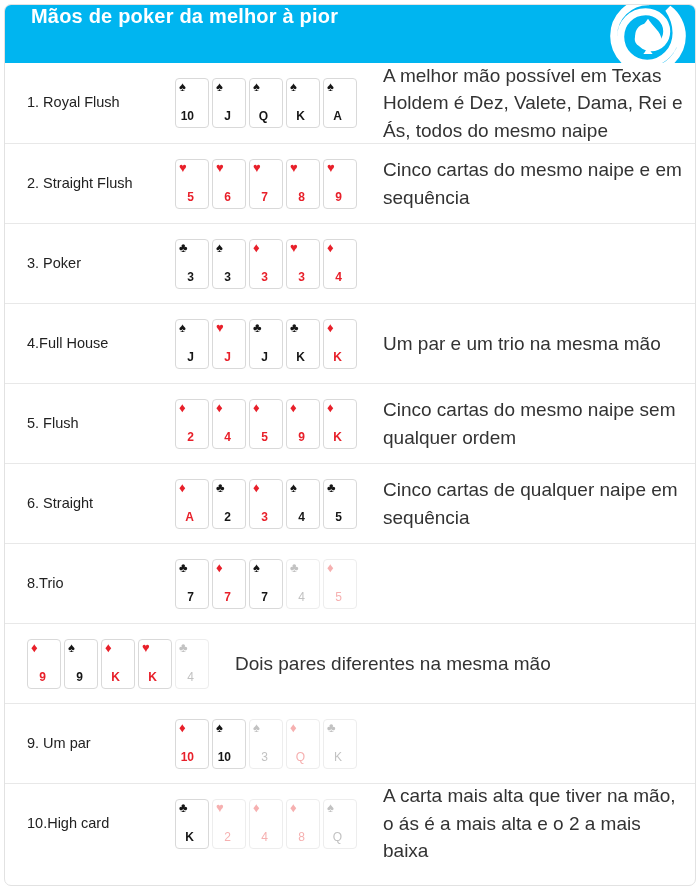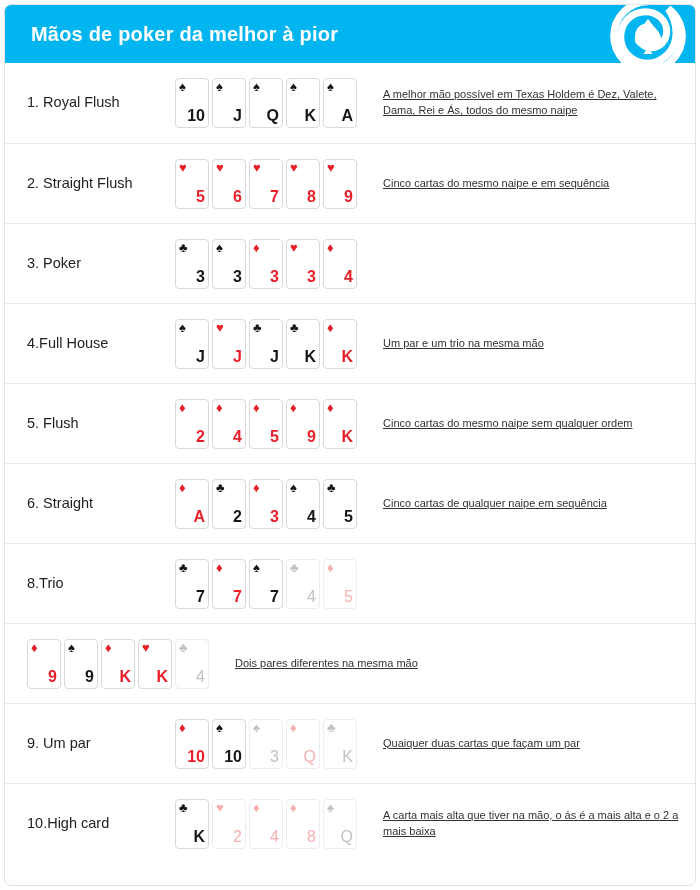--- a/index.html
+++ b/index.html
@@ -25,21 +25,21 @@
     background: #ffffff;
     overflow: hidden;
   }
 
   
   .chart-header {
     position: relative;
     height: 58px;
     background: #00B5F0;
     display: flex;
-    align-items: center;
+    align-items: flex-start;
     overflow: hidden;
   }
   .chart-title {
     color: #ffffff;
     font-size: 20px;
     font-weight: bold;
     padding-left: 26px;
     letter-spacing: .2px;
     white-space: nowrap;
   }
@@ -77,24 +77,23 @@
   .cards {
     flex: 0 0 200px;
     width: 200px;
     display: flex;
     gap: 3px;
   }
   .hand-desc {
     flex: 1 1 auto;
     padding-left: 8px;
     padding-right: 10px;
-    font-size: 11px;
+    font-size: 19px;
     color: #333333;
     line-height: 1.45;
-    text-decoration: underline;
   }
 
   
   .card {
     position: relative;
     width: 34px;
     height: 50px;
     box-sizing: border-box;
     border: 1px solid #d9d9d9;
     border-radius: 4px;
@@ -104,22 +103,22 @@
   .card .suit {
     position: absolute;
     top: 1px;
     left: 3px;
     font-size: 13px;
     line-height: 13px;
   }
   .card .rank {
     position: absolute;
     bottom: 4px;
-    right: 3px;
-    font-size: 16px;
+    right: 14px;
+    font-size: 12px;
     font-weight: bold;
     line-height: 14px;
   }
 
   .card.black .suit, .card.black .rank { color: #161616; }
   .card.red   .suit, .card.red   .rank { color: #E8202A; }
 
   .card.faded { border-color: #ededed; }
   .card.faded.black .suit, .card.faded.black .rank { color: #c2c2c2; font-weight: normal; }
   .card.faded.red   .suit, .card.faded.red   .rank { color: #f6b0b0; font-weight: normal; }
@@ -362,21 +361,20 @@
           </div>
           <div class="card red faded">
             <span class="suit">♦</span>
             <span class="rank">Q</span>
           </div>
           <div class="card black faded">
             <span class="suit">♣</span>
             <span class="rank">K</span>
           </div>
         </div>
-        <div class="hand-desc">Quaiquer duas cartas que façam um par</div>
       </div>
       <div class="hand-row">
         <div class="hand-name">10.High card</div>
         <div class="cards">
           <div class="card black">
             <span class="suit">♣</span>
             <span class="rank">K</span>
           </div>
           <div class="card red faded">
             <span class="suit">♥</span>

